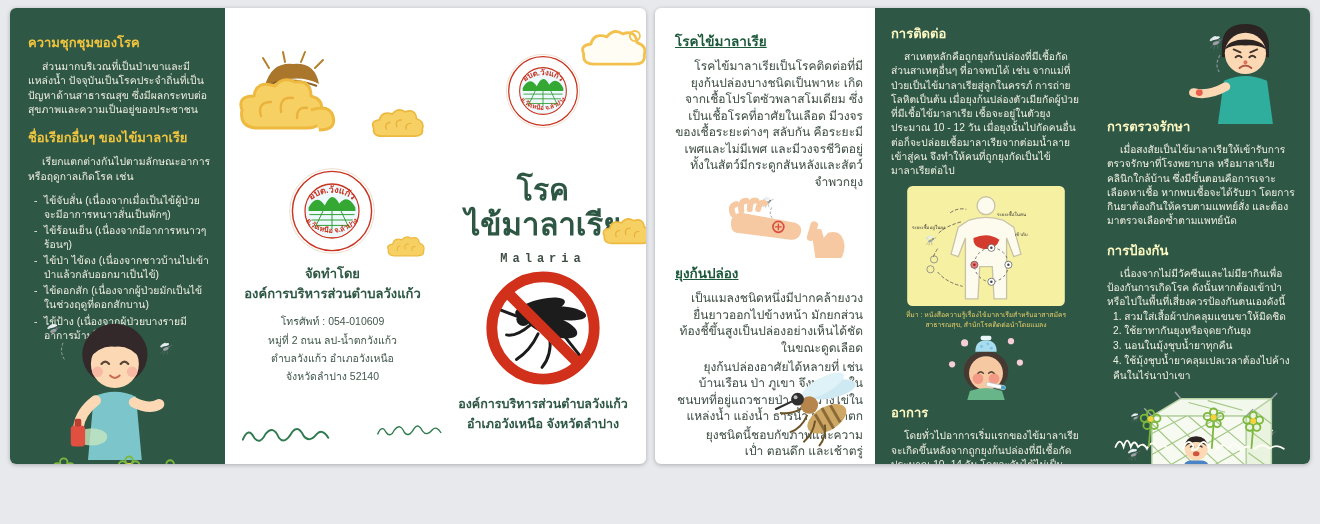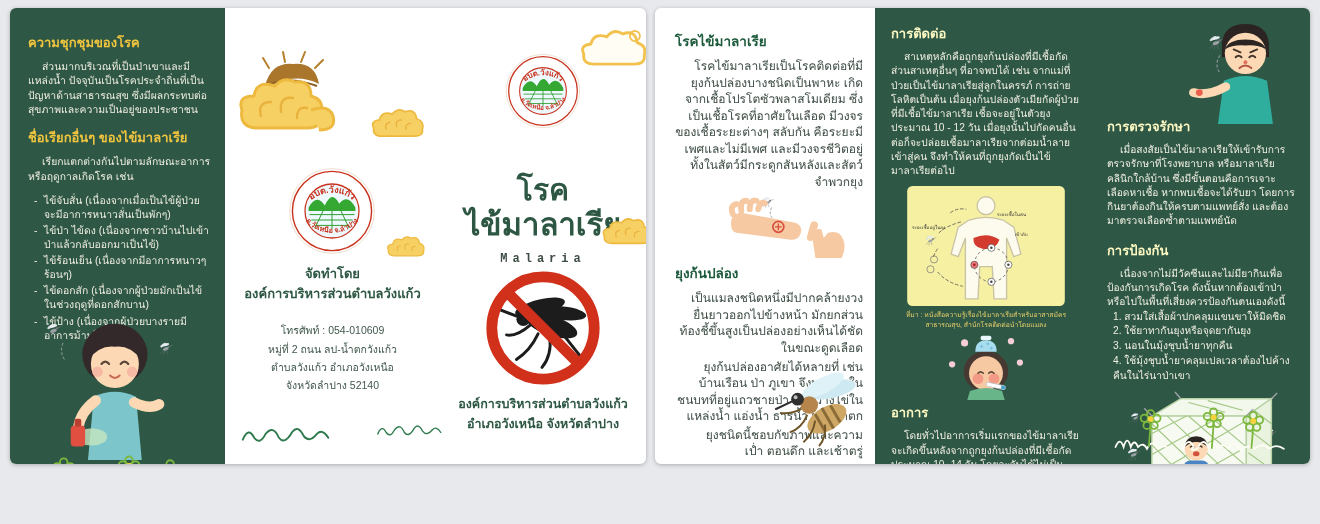--- a/index.html
+++ b/index.html
@@ -26,40 +26,40 @@
   .grass-left{position:absolute;left:6px;bottom:10px;width:200px;height:56px;}
 
   .midcol{position:absolute;left:215px;top:0;width:215px;height:100%;}
   .nest-cloud{position:absolute;left:12px;top:42px;width:118px;height:100px;}
   .cloudA{position:absolute;left:144px;top:98px;width:58px;height:36px;}
   .cloudB{position:absolute;left:152px;top:226px;width:58px;height:26px;}
   .seal-pub{position:absolute;left:62px;top:158px;width:90px;height:90px;}
   .pub{position:absolute;left:0;top:256px;width:100%;text-align:center;}
   .pub .h{font-size:13px;font-weight:bold;color:#2d5743;line-height:1.55;}
   .pub .line{font-size:10.5px;color:#41584c;line-height:1.75;}
-  .pub .phone{margin-top:17px;}
+  .pub .phone{margin-top:8px;}
   .squig1{position:absolute;left:14px;bottom:16px;width:95px;height:30px;}
   .squig2{position:absolute;left:150px;bottom:22px;width:70px;height:26px;}
 
   .covercol{position:absolute;left:430px;top:0;width:206px;height:100%;}
   .cloudC{position:absolute;right:-4px;top:16px;width:72px;height:50px;}
   .cloudD{position:absolute;right:-8px;top:196px;width:54px;height:56px;}
   .seal-cover{position:absolute;left:64px;top:44px;width:78px;height:78px;}
   .title{position:absolute;top:130px;width:100%;text-align:center;color:#2d5743;font-weight:bold;margin-top:36px;}
   .title .t1{font-size:30px;line-height:1.05;}
   .title .t2{font-size:31px;line-height:1.2;}
   .subtitle{letter-spacing:5px;font-size:12px;font-weight:bold;color:#3f4f46;margin-top:9px;font-family:Liberation Mono, monospace;}
   .nosign{position:absolute;left:39px;top:256px;width:128px;height:128px;}
   .cover-foot{position:absolute;bottom:30px;width:100%;text-align:center;font-weight:bold;
               color:#2d5743;font-size:12.5px;line-height:1.55;}
 
   
   .rcol1{position:absolute;left:0;top:0;width:220px;height:100%;
          padding:22px 12px 0 20px;box-sizing:border-box;}
-  .rcol1 h4{color:#1d5a3c;font-size:13.5px;margin:0 0 6px;font-weight:bold;}
+  .rcol1 h4{color:#1d5a3c;font-size:13.5px;margin:0 0 6px;font-weight:bold;text-decoration:underline;}
   .rcol1 p{font-size:12px;color:#3b4b42;line-height:1.38;margin:0 0 2px;text-indent:13px;text-align:right;}
   .hands{display:block;margin:4px 0 4px 42px;width:148px;height:64px;}
   .sp-intro{margin-top:4px !important;}
   .sp{margin-left:16px;font-size:10.2px;line-height:1.55;color:#3b4b42;}
   .mosq-big{position:absolute;right:4px;bottom:14px;width:100px;height:86px;}
 
   .rgreen{position:absolute;left:220px;top:0;width:435px;height:100%;background:#2e5845;}
   .rgreen h4{color:#fef9c3;font-size:13px;margin:0 0 6px;font-weight:bold;}
   .rgreen p{color:#f1eee2;font-size:10.2px;line-height:1.4;margin:0;text-indent:13px;}
   .rcol2{position:absolute;left:0;top:0;width:218px;padding:15px 12px 0 16px;box-sizing:border-box;}
@@ -158,22 +158,22 @@
 
 <div id="page-left" class="page">
 
   <div class="sidebar">
     <h3>ความชุกชุมของโรค</h3>
     <p>ส่วนมากบริเวณที่เป็นป่าเขาและมีแหล่งน้ำ ปัจจุบันเป็นโรคประจำถิ่นที่เป็นปัญหาด้านสาธารณสุข ซึ่งมีผลกระทบต่อสุขภาพและความเป็นอยู่ของประชาชน</p>
     <h3>ชื่อเรียกอื่นๆ ของไข้มาลาเรีย</h3>
     <p>เรียกแตกต่างกันไปตามลักษณะอาการหรือฤดูกาลเกิดโรค เช่น</p>
     <ul class="sb-list">
       <li>ไข้จับสั่น (เนื่องจากเมื่อเป็นไข้ผู้ป่วยจะมีอาการหนาวสั่นเป็นพักๆ)</li>
+      <li>ไข้ร้อนเย็น (เนื่องจากมีอาการหนาวๆ ร้อนๆ)</li>
       <li>ไข้ป่า ไข้ดง (เนื่องจากชาวบ้านไปเข้าป่าแล้วกลับออกมาเป็นไข้)</li>
-      <li>ไข้ร้อนเย็น (เนื่องจากมีอาการหนาวๆ ร้อนๆ)</li>
       <li>ไข้ดอกสัก (เนื่องจากผู้ป่วยมักเป็นไข้ในช่วงฤดูที่ดอกสักบาน)</li>
       <li>ไข้ป้าง (เนื่องจากผู้ป่วยบางรายมีอาการม้ามโต)</li>
     </ul>
 
     <svg class="girl-svg" viewBox="0 0 150 150">
       <use href="#sym-mosq" x="4" y="4" width="20" height="20"></use>
       <path d="M24,28 Q20,38 26,46" stroke="#9aa0a6" fill="none" stroke-width="1" stroke-dasharray="3,2"></path>
       <use href="#sym-mosq" x="122" y="24" width="18" height="18"></use>
       <ellipse cx="78" cy="40" rx="34" ry="32" fill="#33292a"></ellipse>
       <circle cx="78" cy="50" r="25" fill="#fcd9b4"></circle>

